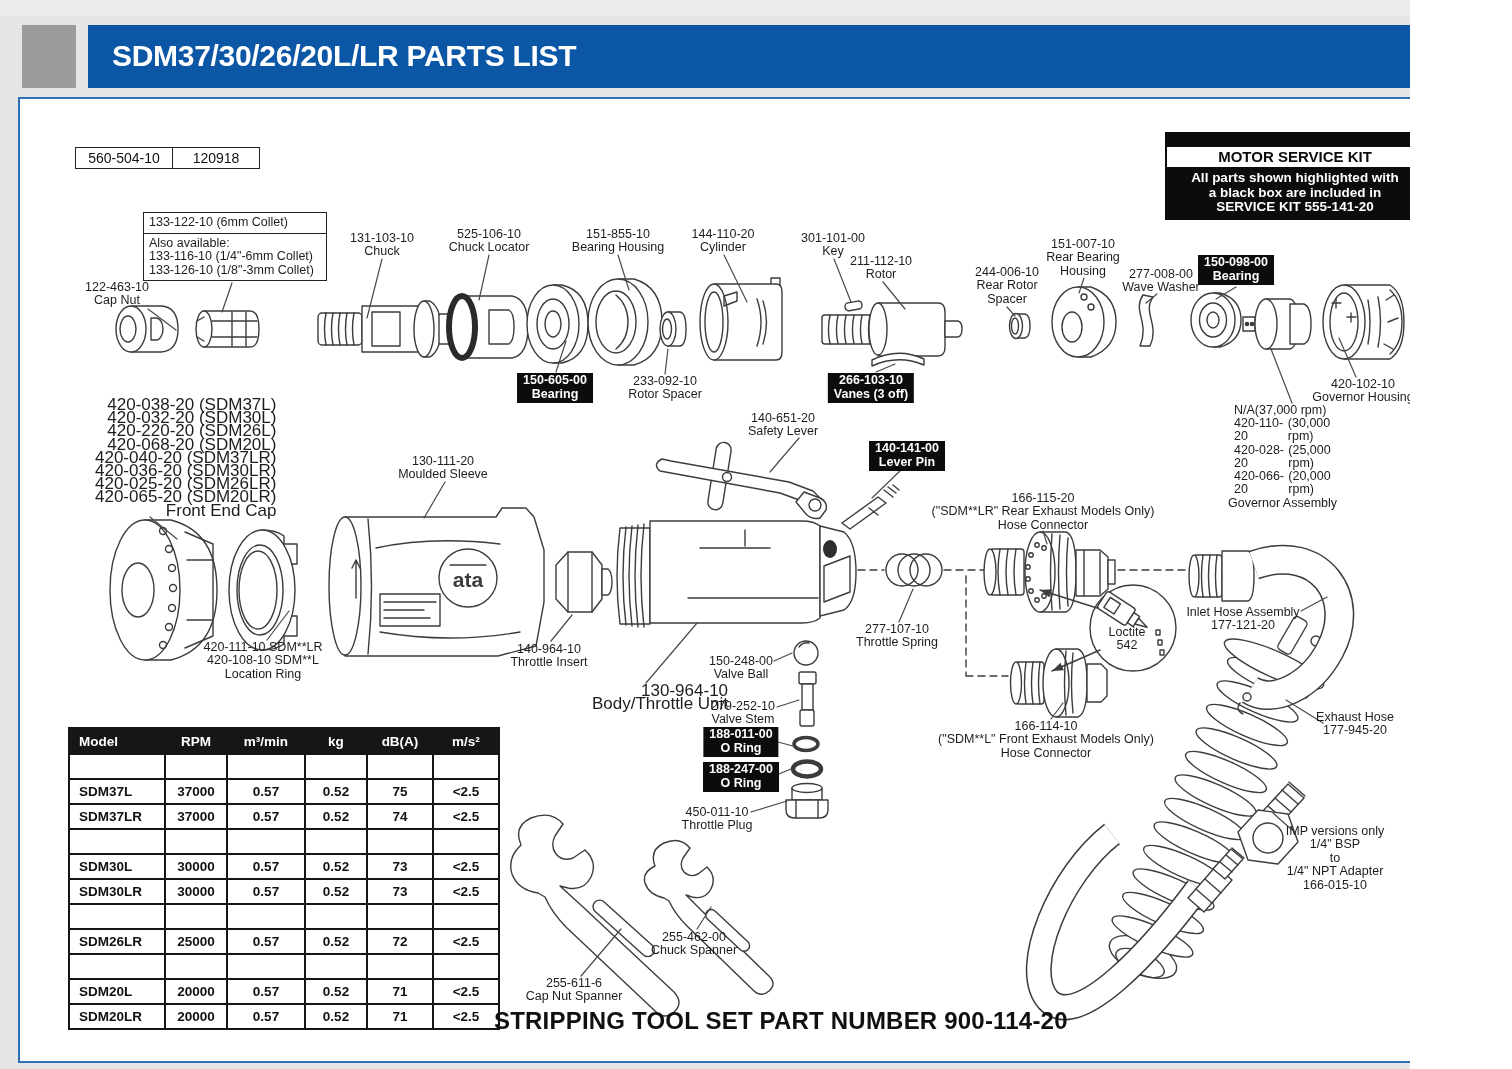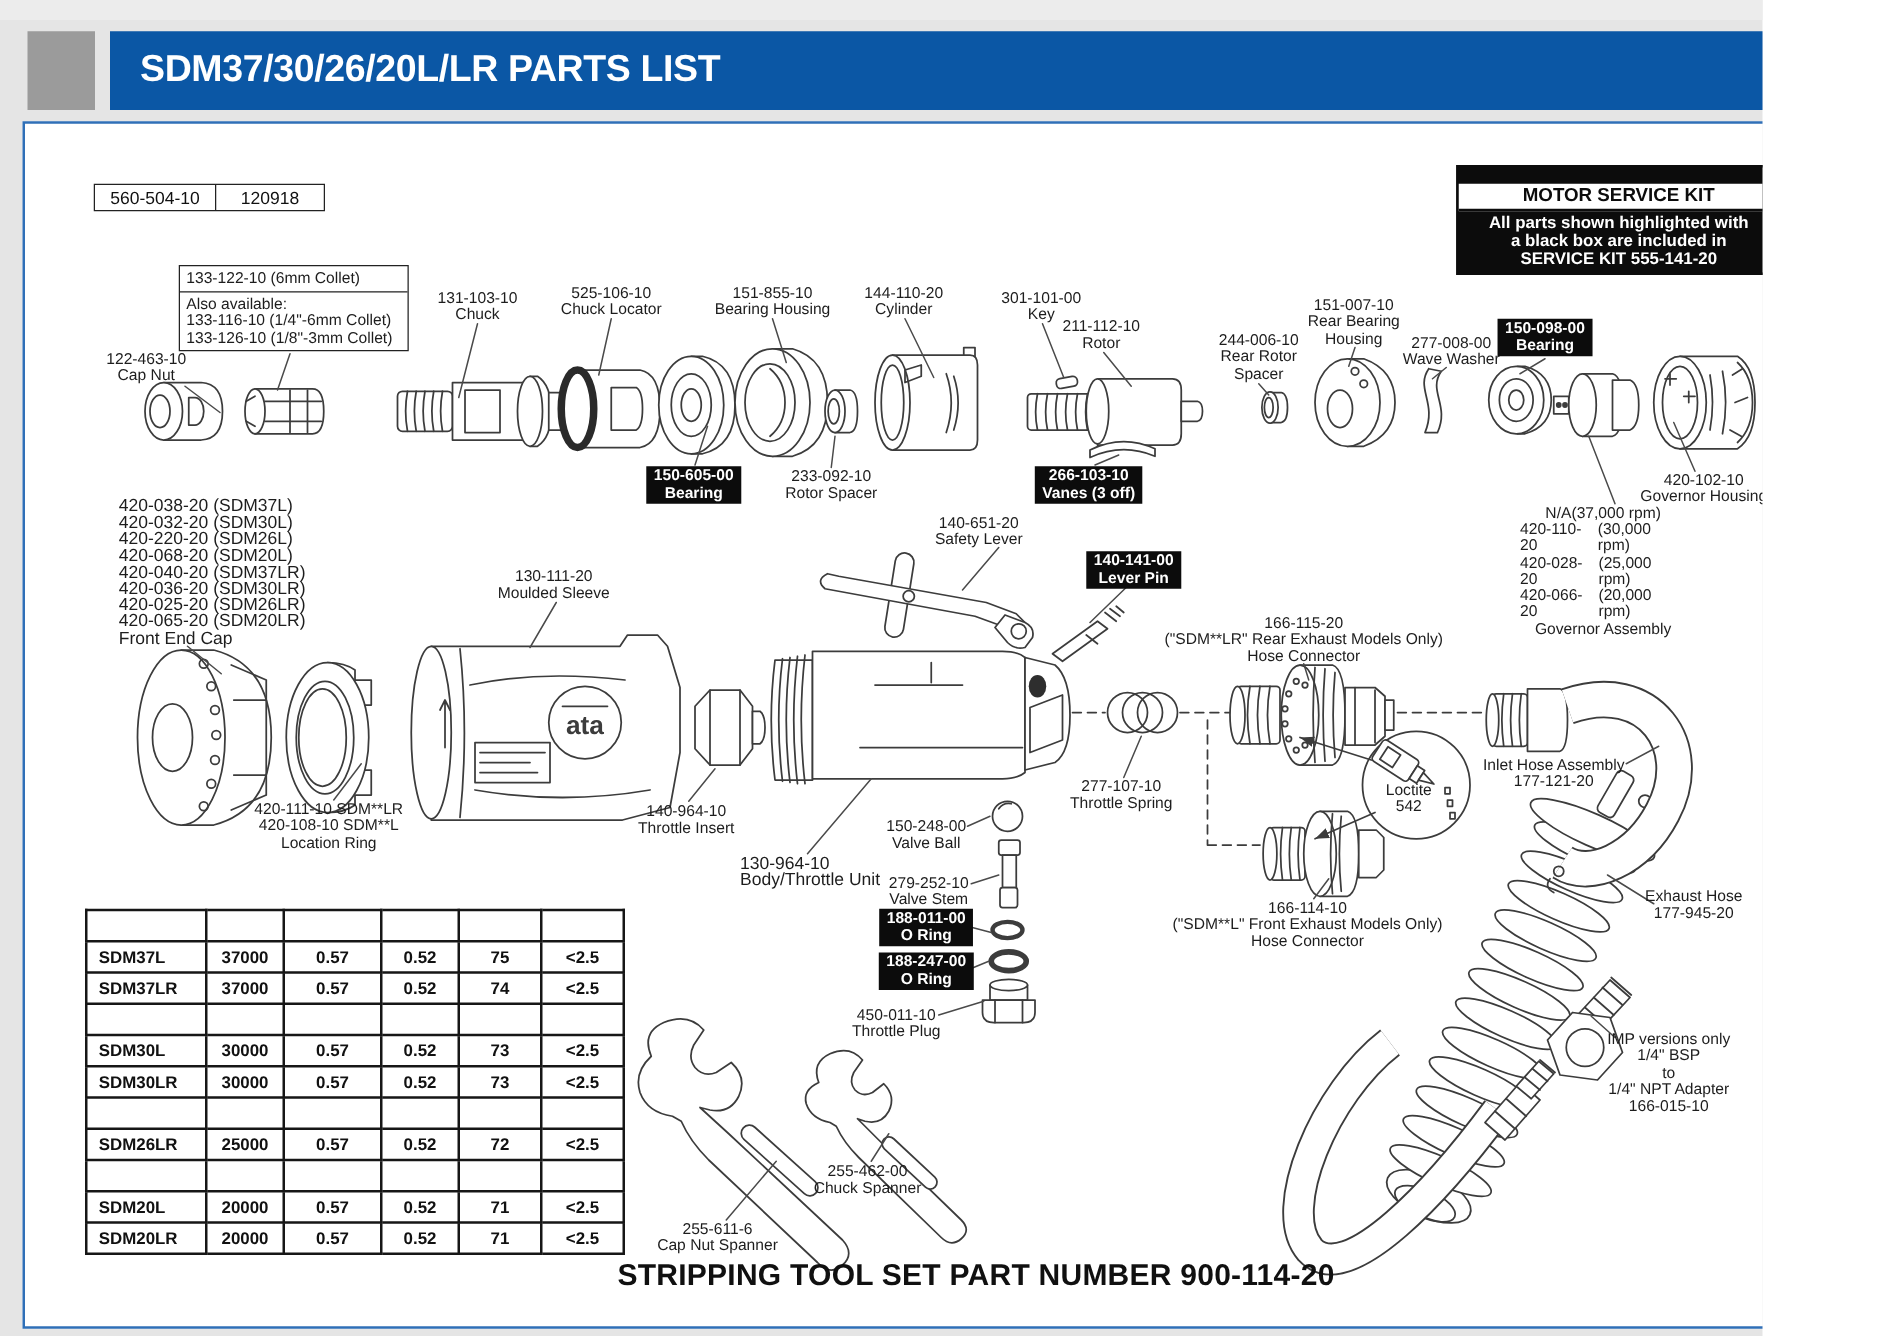--- a/index.html
+++ b/index.html
@@ -15,24 +15,24 @@
   .docbox div{padding:2px 0;text-align:center;}
   .docbox .c1{width:96px;border-right:1.5px solid #222;}
   .docbox .c2{width:86px;}
   .msk{position:absolute;left:1165px;top:132px;width:256px;border:2px solid #0c0c0c;background:#0c0c0c;}
   .msk-title{background:#fff;color:#0c0c0c;font-weight:bold;font-size:15px;text-align:center;padding:1px 0 2px 0;border-bottom:2px solid #0c0c0c;margin-top:13px;}
   .msk-body{color:#fff;font-weight:bold;font-size:13.5px;text-align:center;line-height:14.6px;padding:2px 1px 3px 1px;}
   .collet{position:absolute;left:143px;top:212px;width:182px;border:1.5px solid #222;background:#fff;font-size:12.5px;line-height:13.6px;color:#1d1d1d;}
   .collet .t{padding:3px 5px;border-bottom:1.5px solid #222;}
   .collet .b{padding:3px 5px;}
   .lbl{position:absolute;transform:translateX(-50%);text-align:center;font-size:12.5px;line-height:13.4px;color:#1d1d1d;white-space:nowrap;}
-  .lbl-left{position:absolute;text-align:left;font-size:14px;line-height:13.2px;color:#1d1d1d;white-space:nowrap;}
+  .lbl-left{position:absolute;text-align:right;font-size:17px;line-height:13.2px;color:#1d1d1d;white-space:nowrap;}
   .box{position:absolute;transform:translateX(-50%);background:#0c0c0c;color:#fff;font-weight:bold;text-align:center;font-size:12.5px;line-height:13.6px;padding:1px 6px 2px 6px;white-space:nowrap;}
   .gov{position:absolute;left:1216px;top:404px;font-size:12.5px;line-height:13.2px;color:#1d1d1d;width:133px;}
-  .gov-row{display:flex;justify-content:center;}
+  .gov-row{display:flex;justify-content:flex-start;margin-left:18px;}
   .gov-cap{text-align:center;margin-top:1px;}
   .spec{position:absolute;left:68px;top:727px;border-collapse:collapse;table-layout:fixed;background:#fff;}
   .spec th,.spec td{border:2px solid #161616;font-size:13.5px;font-weight:bold;color:#111;height:23px;padding:0;text-align:center;overflow:hidden;white-space:nowrap;}
   .spec th{background:#161616;color:#fff;font-size:13.5px;height:24px;}
   .spec th:first-child,.spec td:first-child{text-align:left;padding-left:9px;}
   .stripnote{position:absolute;left:494px;top:1007px;font-size:24px;font-weight:bold;color:#101010;letter-spacing:0.2px;white-space:nowrap;}
   svg.art{position:absolute;left:0;top:0;}
 </style>
 </head>
 <body>
@@ -541,20 +541,28 @@
   <table class="spec">
     <colgroup>
         <col style="width:96px">
         <col style="width:62px">
         <col style="width:78px">
         <col style="width:62px">
         <col style="width:66px">
         <col style="width:66px">
       </colgroup>
     <tbody>
+        <tr>
+      <th>Model</th>
+      <th>RPM</th>
+      <th>m³/min</th>
+      <th>kg</th>
+      <th>dB(A)</th>
+      <th>m/s²</th>
+    </tr>
     <tr>
           <td></td>
           <td></td>
           <td></td>
           <td></td>
           <td></td>
           <td></td>
         </tr>
     <tr>
           <td>SDM37L</td>

